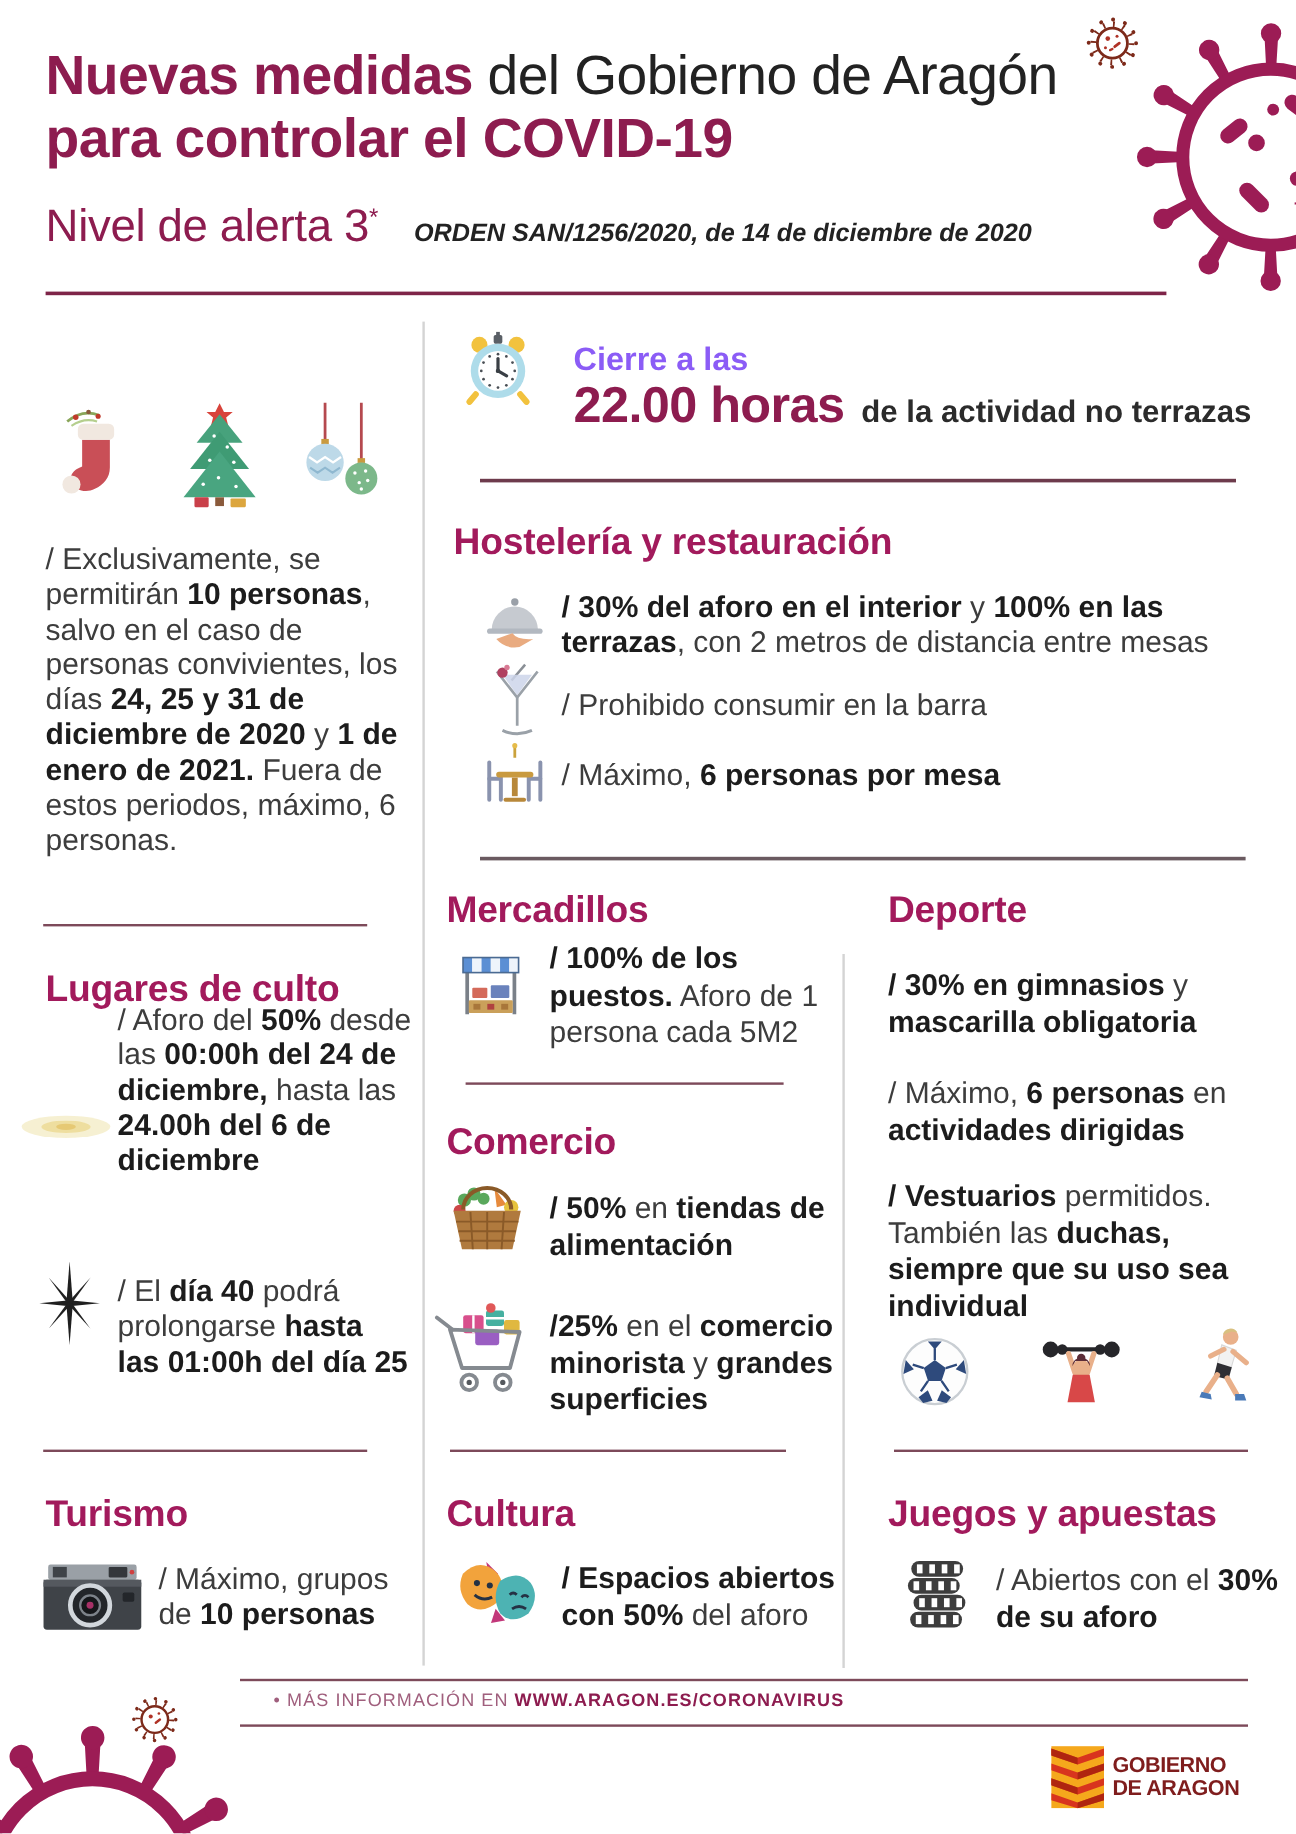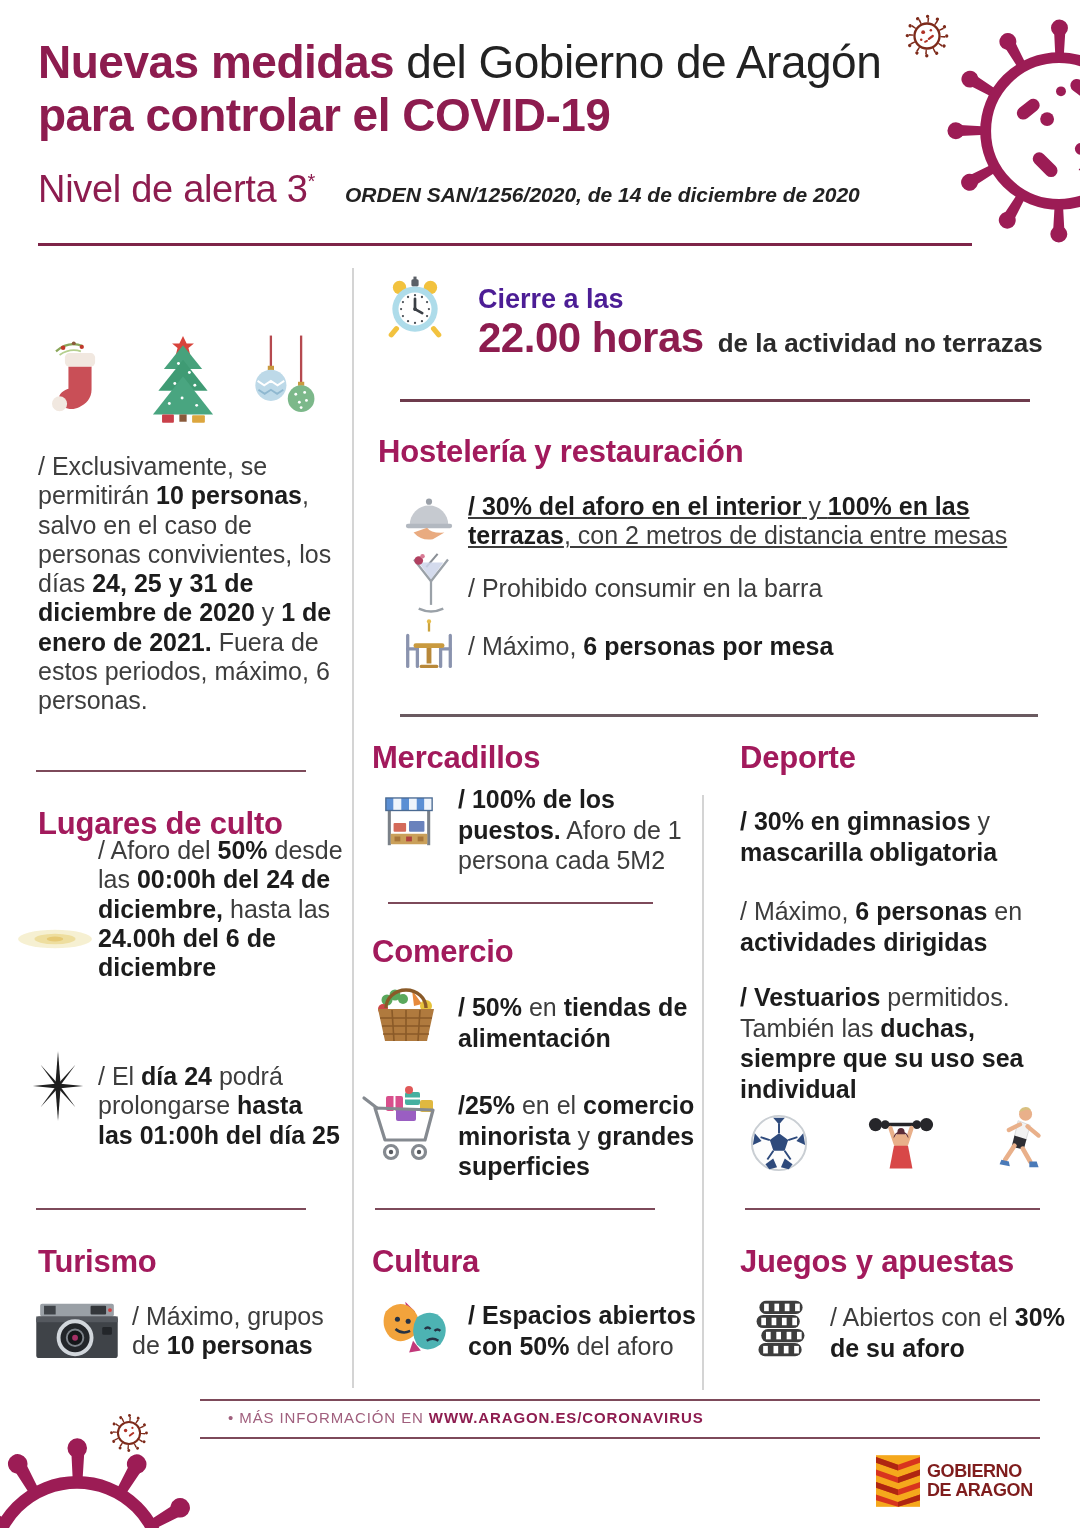--- a/index.html
+++ b/index.html
@@ -17,21 +17,21 @@
 .alert-level{font-size:38px;color:var(--title-accent);font-weight:400;letter-spacing:-0.3px;}
 .alert-level sup{font-size:20px;}
 .order{font-style:italic;font-size:21px;font-weight:700;color:#222;}
 .sec-title{font-size:31px;font-weight:700;color:var(--heading-accent);letter-spacing:-0.2px;}
 .rich{font-size:25px;line-height:1.17;color:var(--body-text);}
 .rich .b{font-weight:700;color:var(--bold-text);}
 .rich.sp{line-height:1.22;}
 .hr{position:absolute;height:2px;background:var(--divider);}
 .hr.maroon{background:#7e2448;}
 .vr{position:absolute;width:2px;background:#d4d4d4;}
-.closing-intro{font-size:27px;font-weight:700;color:#4c1d95;}
+.closing-intro{font-size:27px;font-weight:700;color:#8b5cf6;}
 .closing-line{display:flex;align-items:baseline;gap:14px;}
 .closing-time{font-size:42px;font-weight:700;color:var(--title-accent);letter-spacing:-0.5px;}
 .closing-rest{font-size:26px;font-weight:700;color:#2b2b2b;}
 .xmas-row{display:flex;gap:22px;align-items:flex-end;}
 .sports-row{display:flex;gap:40px;align-items:center;justify-content:space-between;}
 .info{font-size:15px;letter-spacing:0.9px;color:#a05f7d;font-weight:400;}
 .info .url{color:#8d1c4f;font-weight:700;}
 .logo{display:flex;gap:7px;align-items:center;}
 .logo-text{font-size:18px;font-weight:700;color:#7f1d1d;line-height:1.03;letter-spacing:-0.4px;}
 svg{display:block;}
@@ -137,21 +137,21 @@
   </svg>
   <p class="abs rich" style="left:98px;top:836px;width:255px;"><span>/ Aforo del </span><span class="b">50%</span><span> desde las </span><span class="b">00:00h del 24 de diciembre,</span><span> hasta las </span><span class="b">24.00h del 6 de diciembre</span></p>
   <svg class="abs" style="left:26px;top:1048px;width:64px;height:76px" viewBox="0 0 66 76">
     <g fill="#1f1f1f">
       <polygon points="33,2 35.8,38 33,74 30.2,38"></polygon>
       <polygon points="7,38 33,35.4 59,38 33,40.6"></polygon>
       <polygon points="15,16 35,38 51,60 31,38"></polygon>
       <polygon points="51,16 31,38 15,60 35,38"></polygon>
     </g>
   </svg>
-  <p class="abs rich" style="left:98px;top:1062px;width:245px;"><span>/ El </span><span class="b">día 24</span><span> podrá prolongarse </span><span class="b">hasta las 01:00h del día 25</span></p>
+  <p class="abs rich" style="left:98px;top:1062px;width:245px;"><span>/ El </span><span class="b">día 40</span><span> podrá prolongarse </span><span class="b">hasta las 01:00h del día 25</span></p>
 
   <div class="hr" style="left:36px;top:1208px;width:270px;"></div>
 
   <div class="abs sec-title" style="left:38px;top:1244px;">Turismo</div>
   <svg class="abs" style="left:34px;top:1298px;width:86px;height:64px" viewBox="0 0 88 66">
     <rect x="6" y="6" width="76" height="13" rx="2" fill="#9aa0a6"></rect>
     <rect x="10" y="8" width="12" height="9" fill="#3f4348"></rect>
     <rect x="58" y="8" width="16" height="9" rx="1" fill="#34373b"></rect>
     <circle cx="78" cy="12.5" r="2" fill="#d04040"></circle>
     <rect x="2" y="19" width="84" height="43" rx="3" fill="#3f4348"></rect>
@@ -197,21 +197,21 @@
   </div>
   <div class="hr maroon" style="left:400px;top:399px;width:630px;height:2.5px;background:#6d3b4c;"></div>
 
   <div class="abs sec-title" style="left:378px;top:434px;">Hostelería y restauración</div>
   <svg class="abs" style="left:402px;top:490px;width:54px;height:58px" viewBox="0 0 56 60">
     <circle cx="28" cy="12" r="3.2" fill="#9aa0a8"></circle>
     <path d="M8 36 a20 20 0 0 1 40 0 z" fill="#c6cad0"></path>
     <rect x="4" y="35" width="48" height="4.5" rx="2.2" fill="#b2b8c0"></rect>
     <path d="M12 44 q8 9 20 7 l12 -7 q-14 1 -18 -5 z" fill="#e9ab80"></path>
   </svg>
-  <p class="abs rich" style="left:468px;top:492px;width:585px;text-decoration:underline;"><span class="b">/ 30% del aforo en el interior</span><span> y </span><span class="b">100% en las terrazas</span><span>, con 2 metros de distancia entre mesas</span></p>
+  <p class="abs rich" style="left:468px;top:492px;width:585px;"><span class="b">/ 30% del aforo en el interior</span><span> y </span><span class="b">100% en las terrazas</span><span>, con 2 metros de distancia entre mesas</span></p>
   <svg class="abs" style="left:406px;top:552px;width:50px;height:68px" viewBox="0 0 52 72">
     <line x1="33" y1="2" x2="21" y2="16" stroke="#8a8f96" stroke-width="2.2"></line>
     <polygon points="13,11 39,11 26,29" fill="#cdd5ea" opacity="0.85"></polygon>
     <path d="M8 8 L26 31 L44 8" fill="none" stroke="#9aa1a8" stroke-width="2.4" stroke-linejoin="round"></path>
     <line x1="26" y1="31" x2="26" y2="56" stroke="#9aa1a8" stroke-width="2.4"></line>
     <path d="M13 60 q13 6 26 0" fill="none" stroke="#9aa1a8" stroke-width="2.6"></path>
     <circle cx="13" cy="9" r="4.6" fill="#b04060"></circle>
     <circle cx="17" cy="4.5" r="2.4" fill="#d87a94"></circle>
   </svg>
   <p class="abs rich" style="left:468px;top:574px;width:585px;"><span>/ Prohibido consumir en la barra</span></p>

